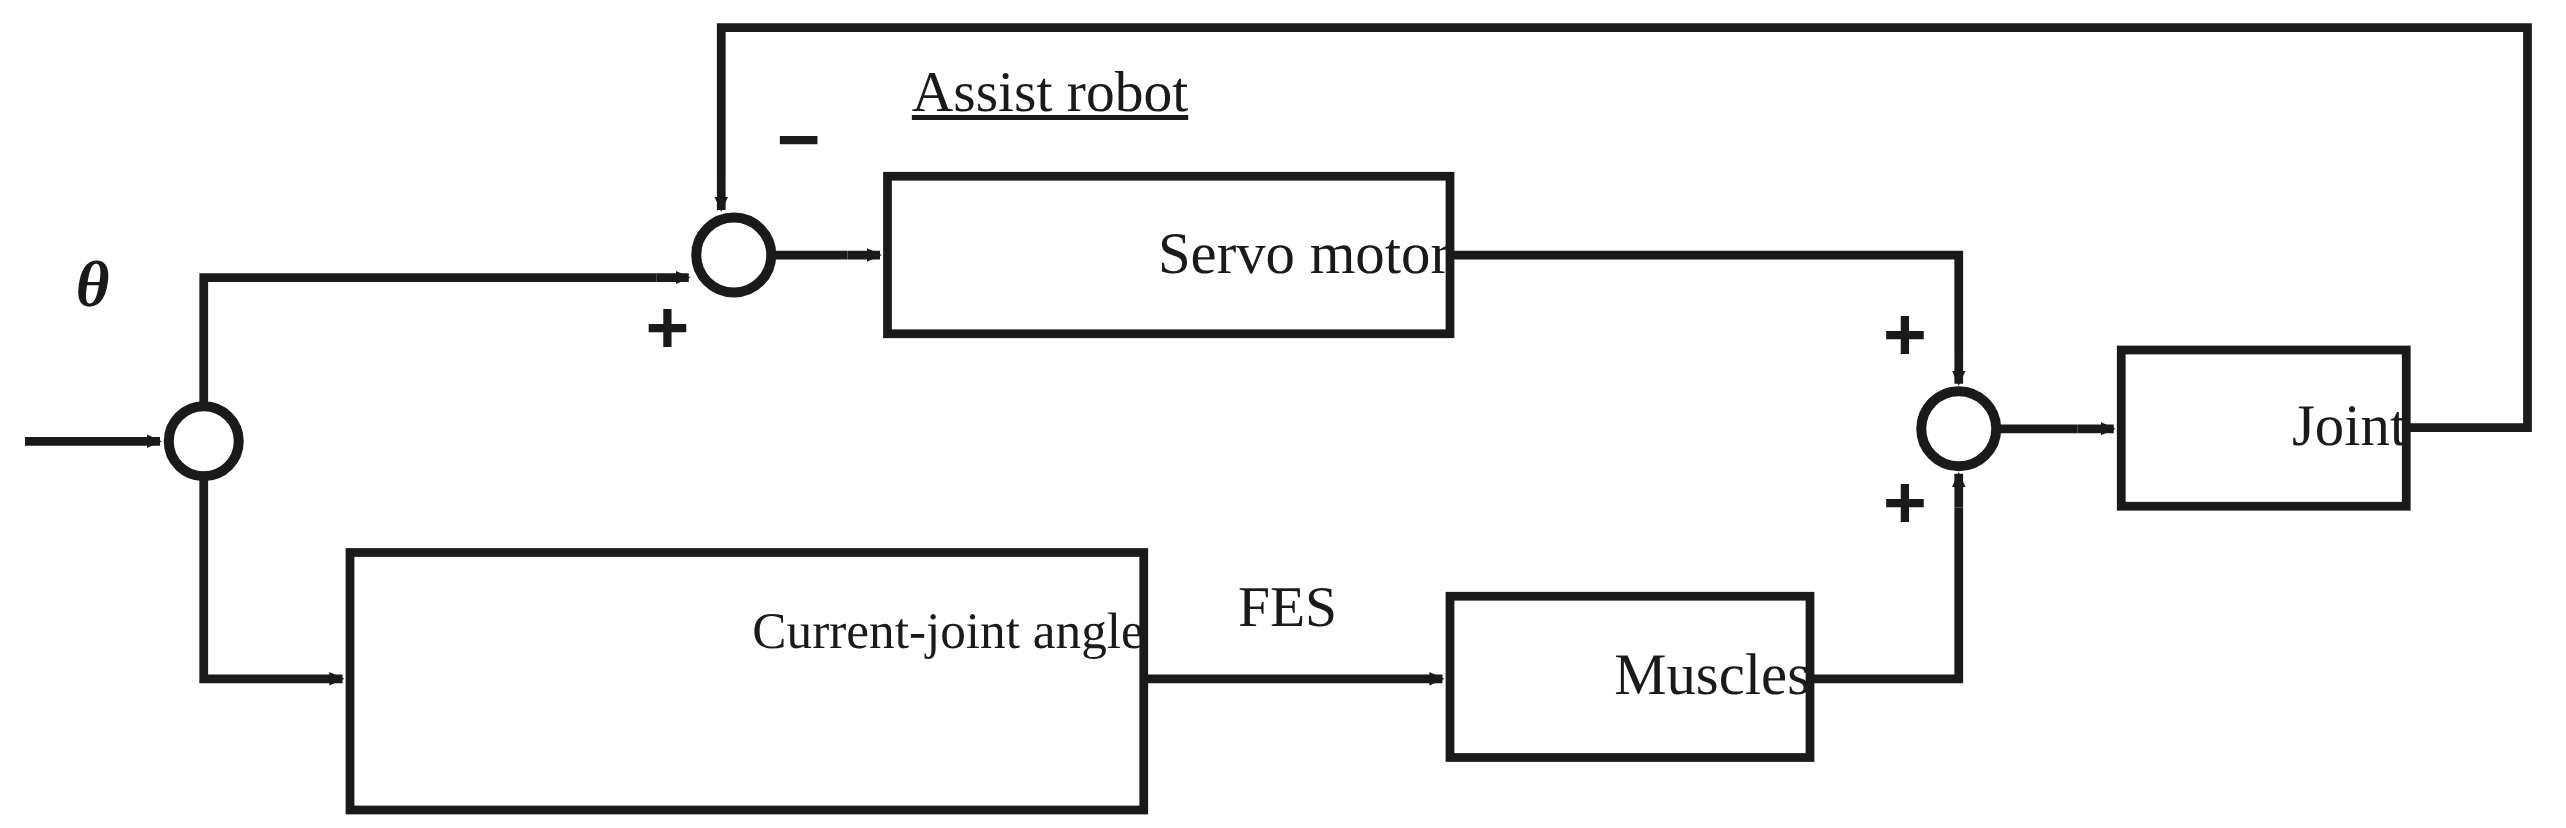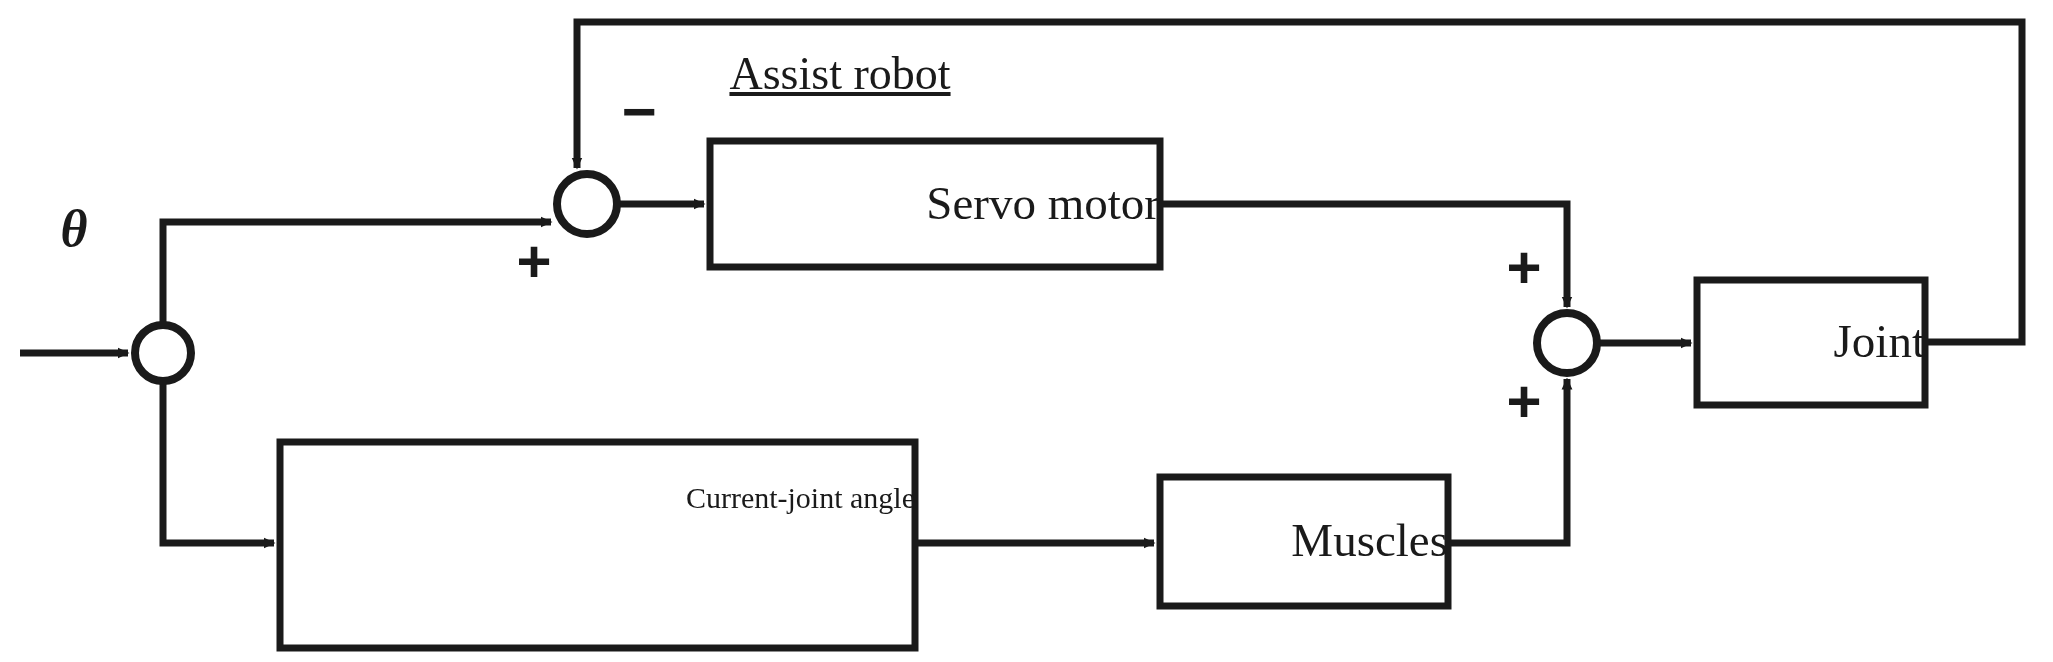--- a/index.html
+++ b/index.html
@@ -29,21 +29,21 @@
     white-space: pre;
     line-height: 1.12;
     text-align: center;
     font-family: "Liberation Serif", "DejaVu Serif", serif;
   }
   .block-label {
     font-size: 47px;
     text-align: right;
   }
   .block-label.two-line {
-    font-size: 30px;
+    font-size: 41px;
     line-height: 1.18;
   }
   .edge-label {
     font-size: 46px;
   }
   .group-label {
     font-size: 46px;
     text-decoration: underline;
   }
   .sign {
@@ -120,20 +120,21 @@
   <div class="lbl group-label" style="left:640px; top:48px; width:400px;">Assist robot</div>
 
   <div class="lbl block-label" style="left:710px; top:177px; width:450px;">Servo motor</div>
 
   <div class="lbl block-label two-line" style="left:280px; top:480px; width:635px;">Current-joint angle</div>
 
   <div class="lbl block-label" style="left:1160px; top:514px; width:288px;">Muscles</div>
 
   <div class="lbl block-label" style="left:1697px; top:315px; width:228px;">Joint</div>
 
+  <div class="lbl edge-label" style="left:940px; top:460px; width:180px;">FES</div>
 
   <div class="lbl sign" style="left:612px; top:82px; width:54px;">−</div>
 
   <div class="lbl sign" style="left:507px; top:232px; width:54px;">+</div>
 
   <div class="lbl sign" style="left:1497px; top:238px; width:54px;">+</div>
 
   <div class="lbl sign" style="left:1497px; top:372px; width:54px;">+</div>
 
 </div>

